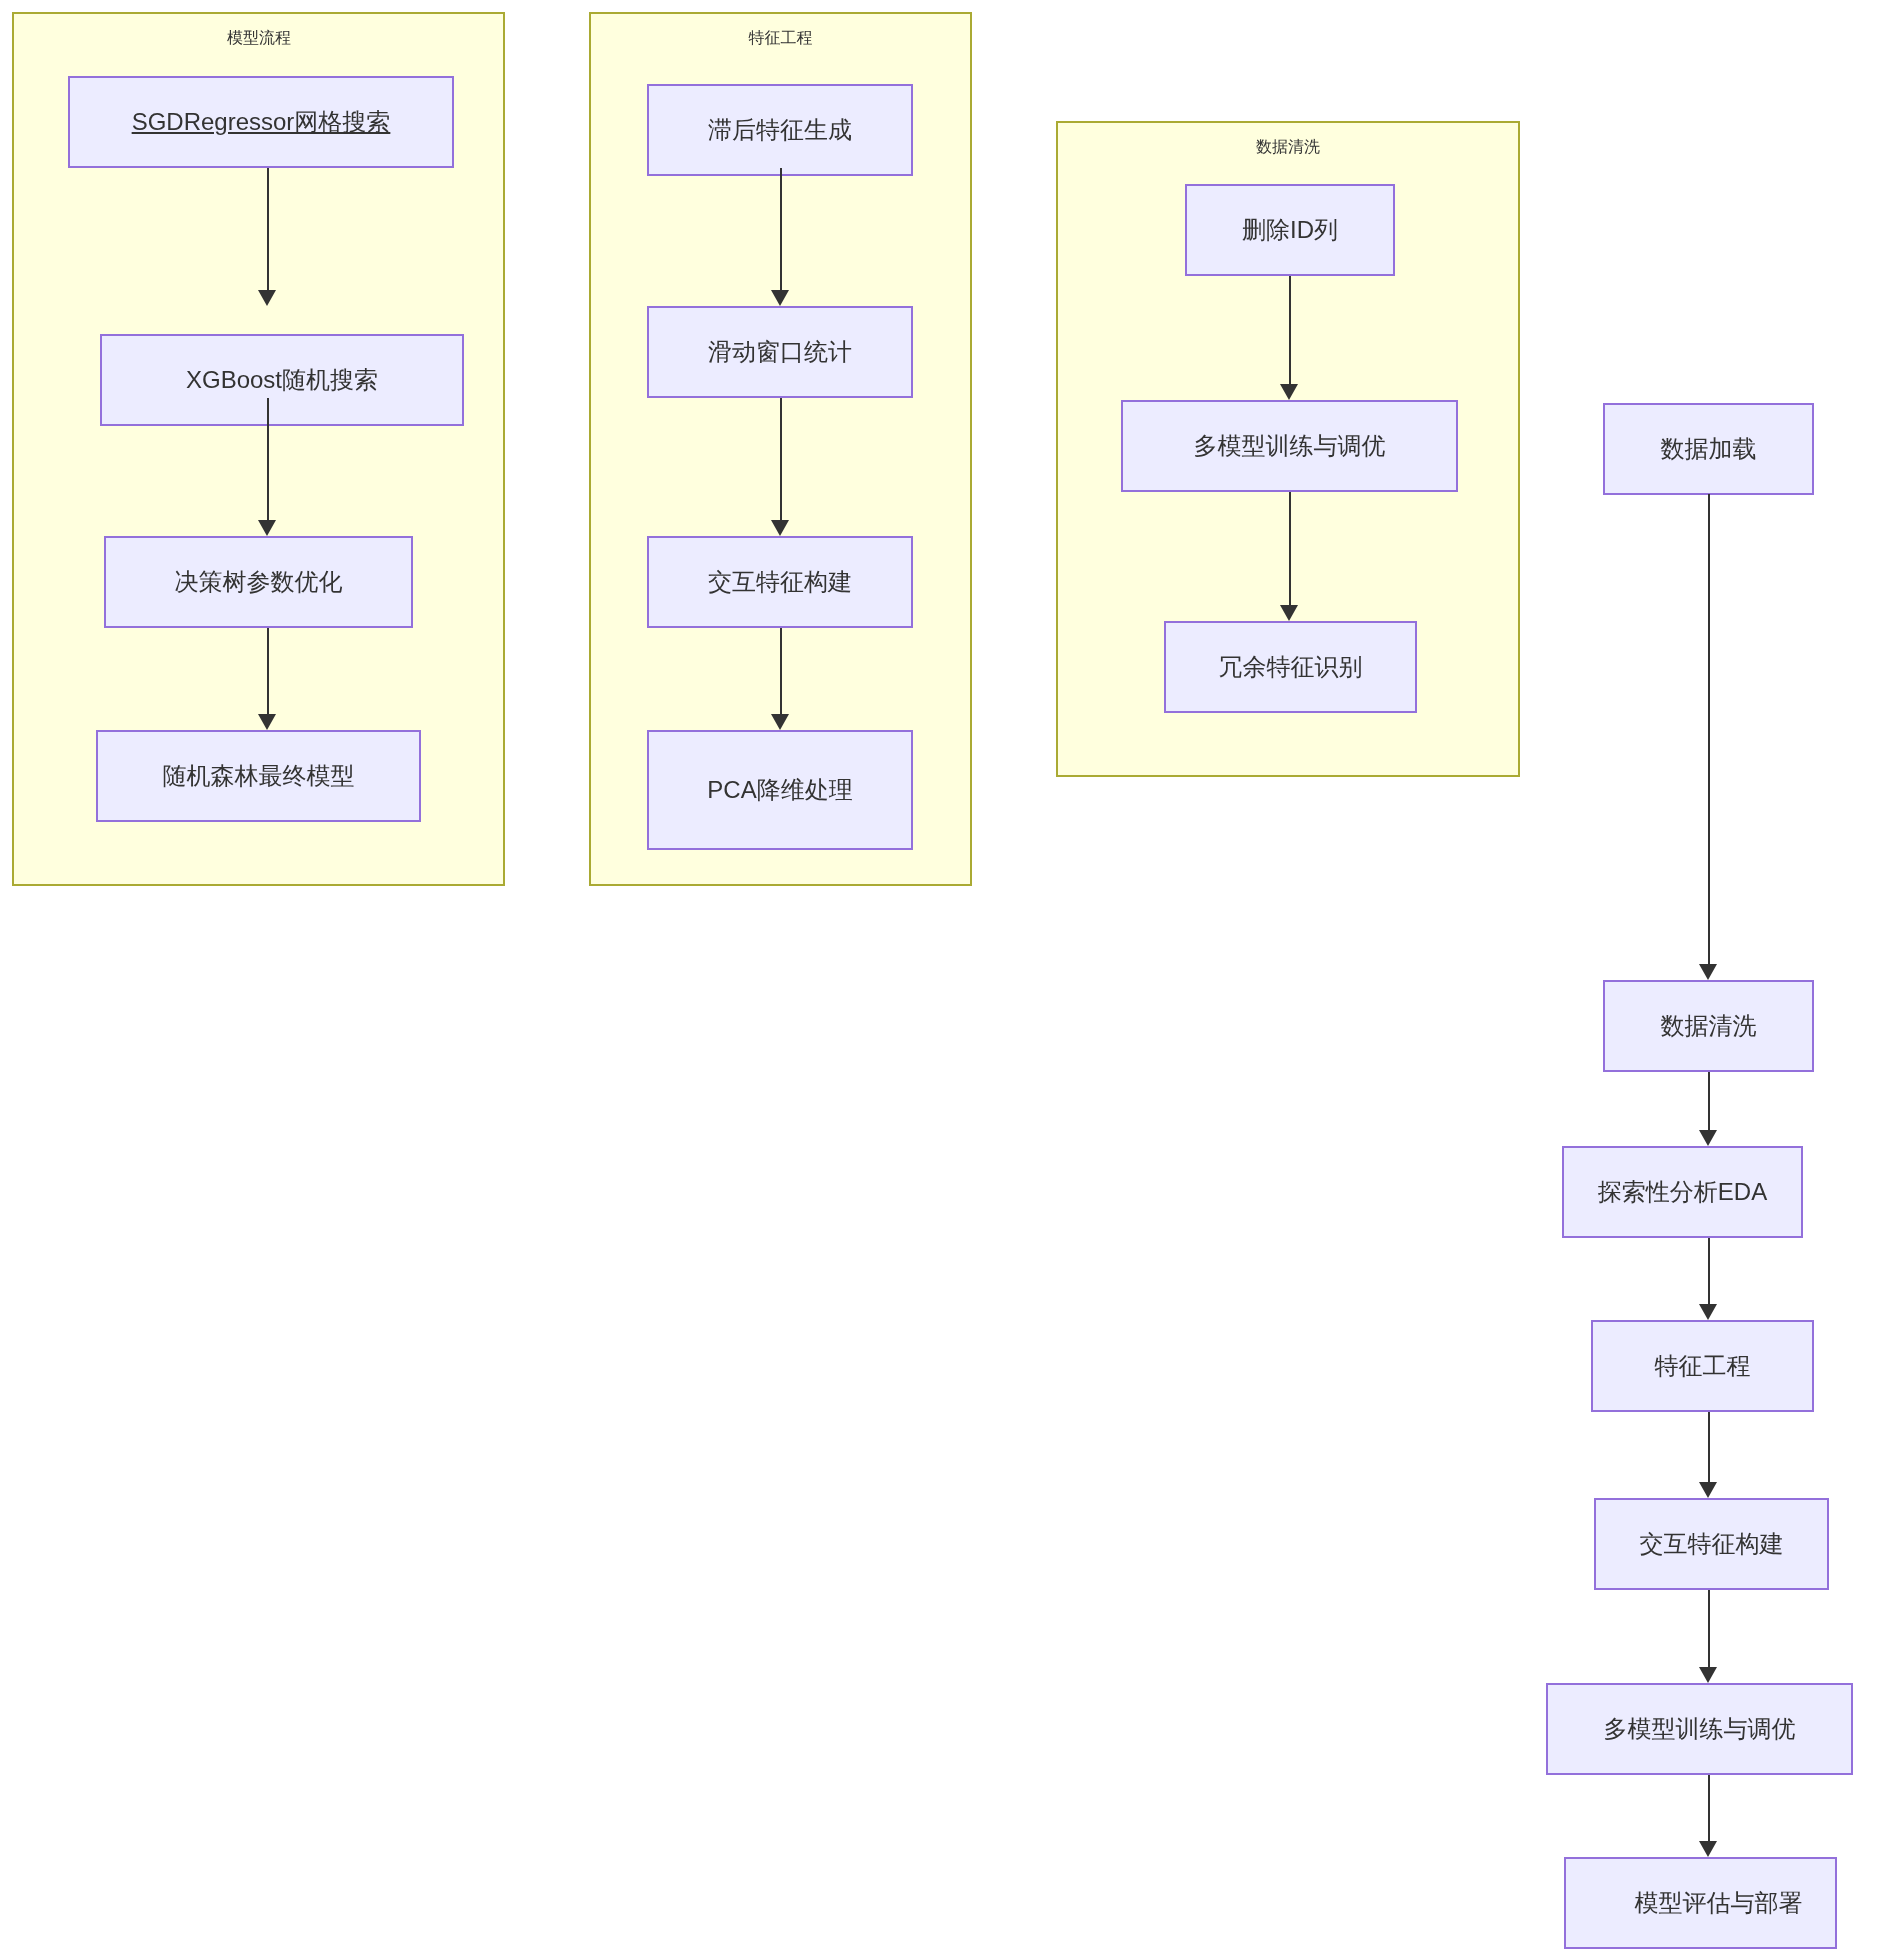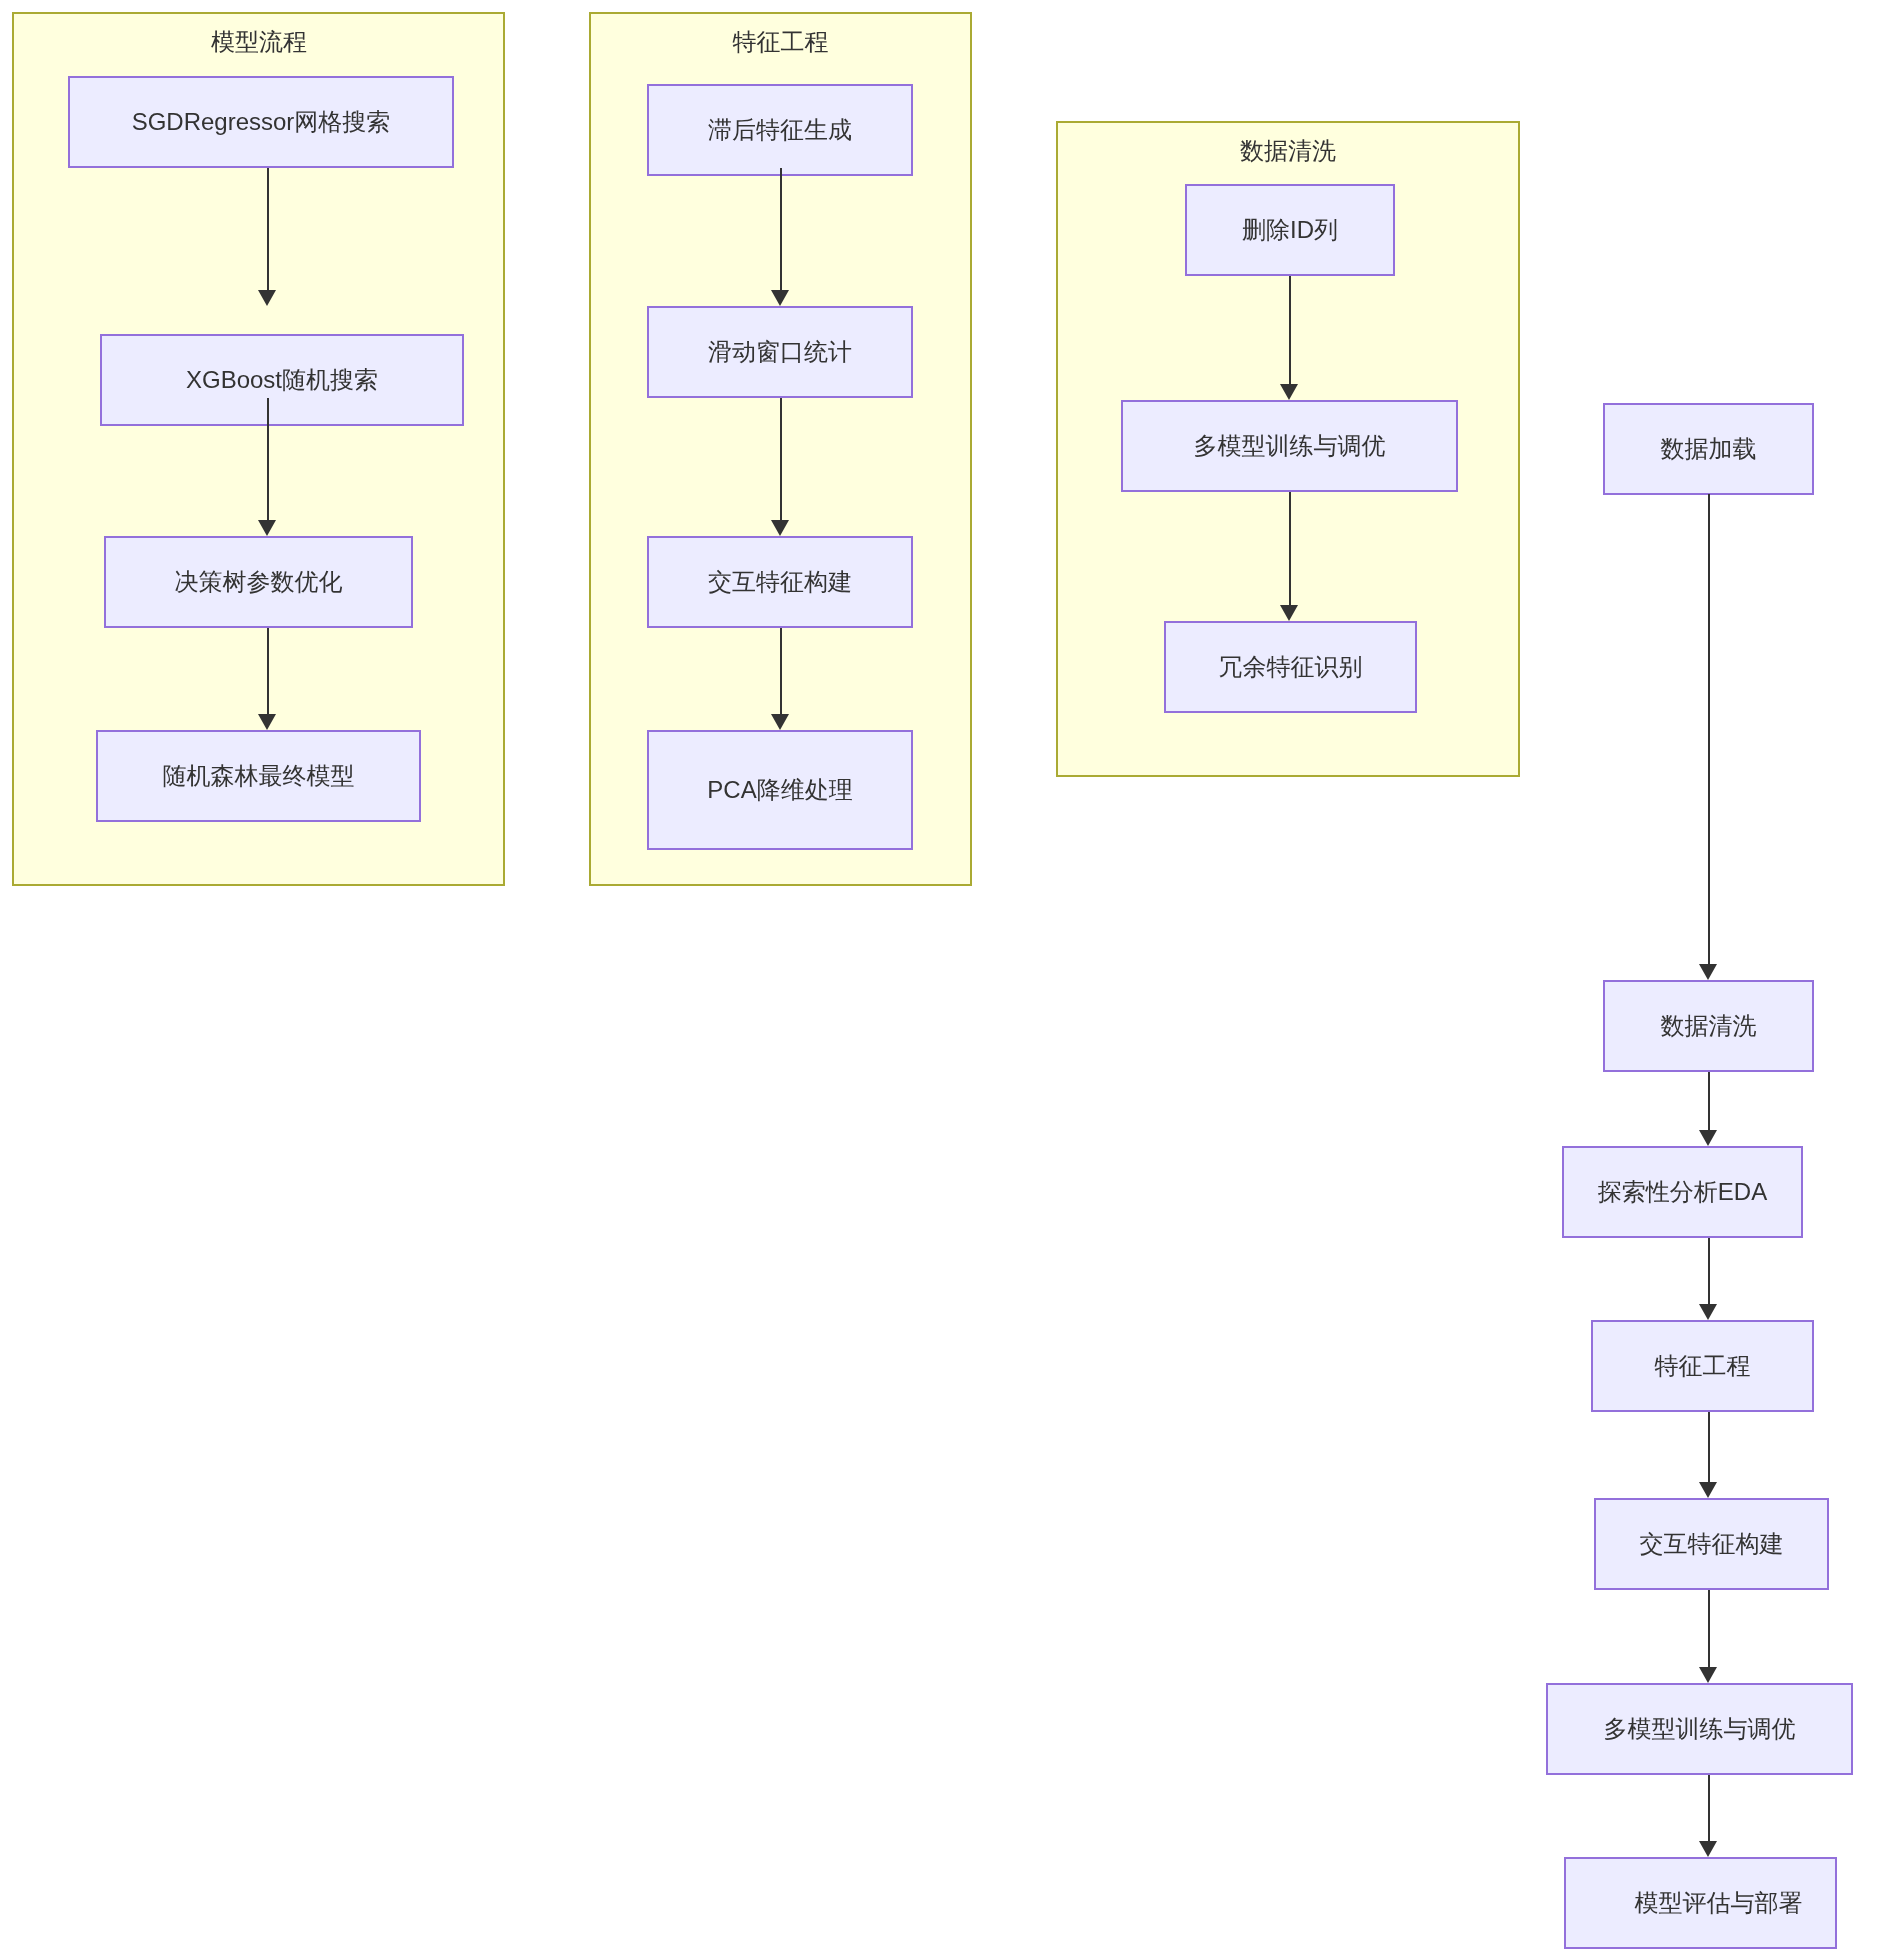--- a/index.html
+++ b/index.html
@@ -22,21 +22,21 @@
     position: absolute;
     background: #ffffde;
     border: 2.3px solid #aaaa33;
     box-sizing: border-box;
   }
   .cluster-title {
     position: absolute;
     left: 0;
     right: 0;
     text-align: center;
-    font-size: 24px;
+    font-size: 16px;
     color: #333333;
     line-height: 1.1;
     white-space: nowrap;
   }
   
   .node {
     position: absolute;
     box-sizing: border-box;
     background: #ececff;
     border: 2.3px solid #9370db;
@@ -72,21 +72,21 @@
 </style>
 </head>
 <body>
 
 <div id="canvas">
 
   <div class="cluster" style="left:12.4px; top:12.4px; width:493px; height:874px;">
     <div class="cluster-title" style="top:14.7px;">模型流程</div>
   </div>
 
-  <div class="node" style="left:68px; top:76px; width:386px; height:92px;">
+  <div class="node" style="left:68px; top:76px; width:386px; height:92px;text-decoration:underline;">
     <span>SGDRegressor网格搜索</span>
   </div>
 
   <div class="edge" style="left:258px; top:168px; width:19px; height:138px;">
     <div class="edge-line" style="left:8.5px; top:0; height:122px;"></div>
     <div class="edge-head" style="left:0; top:122px;"></div>
   </div>
 
   <div class="node" style="left:100px; top:306px; width:364px; height:92px;margin-top:28px;">
     <span>XGBoost随机搜索</span>

